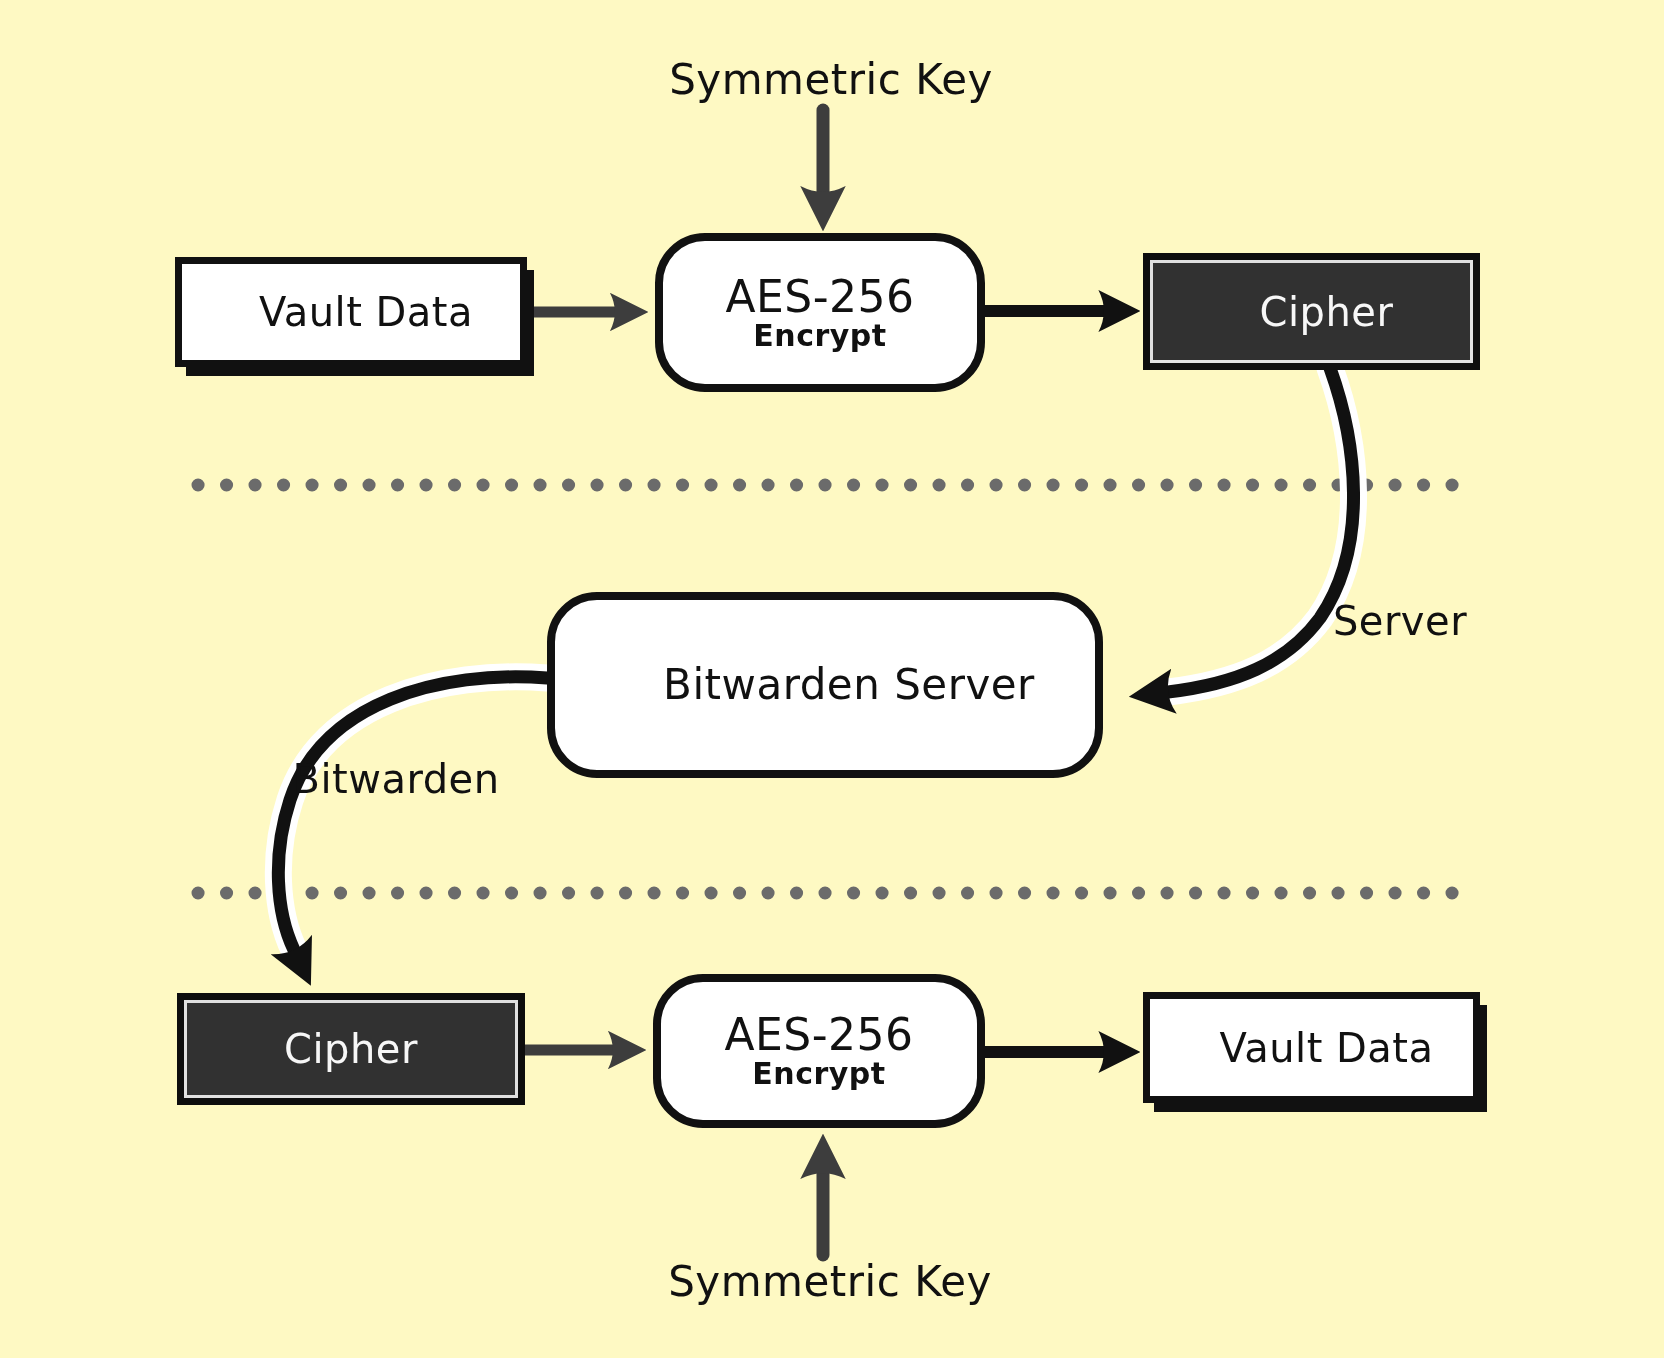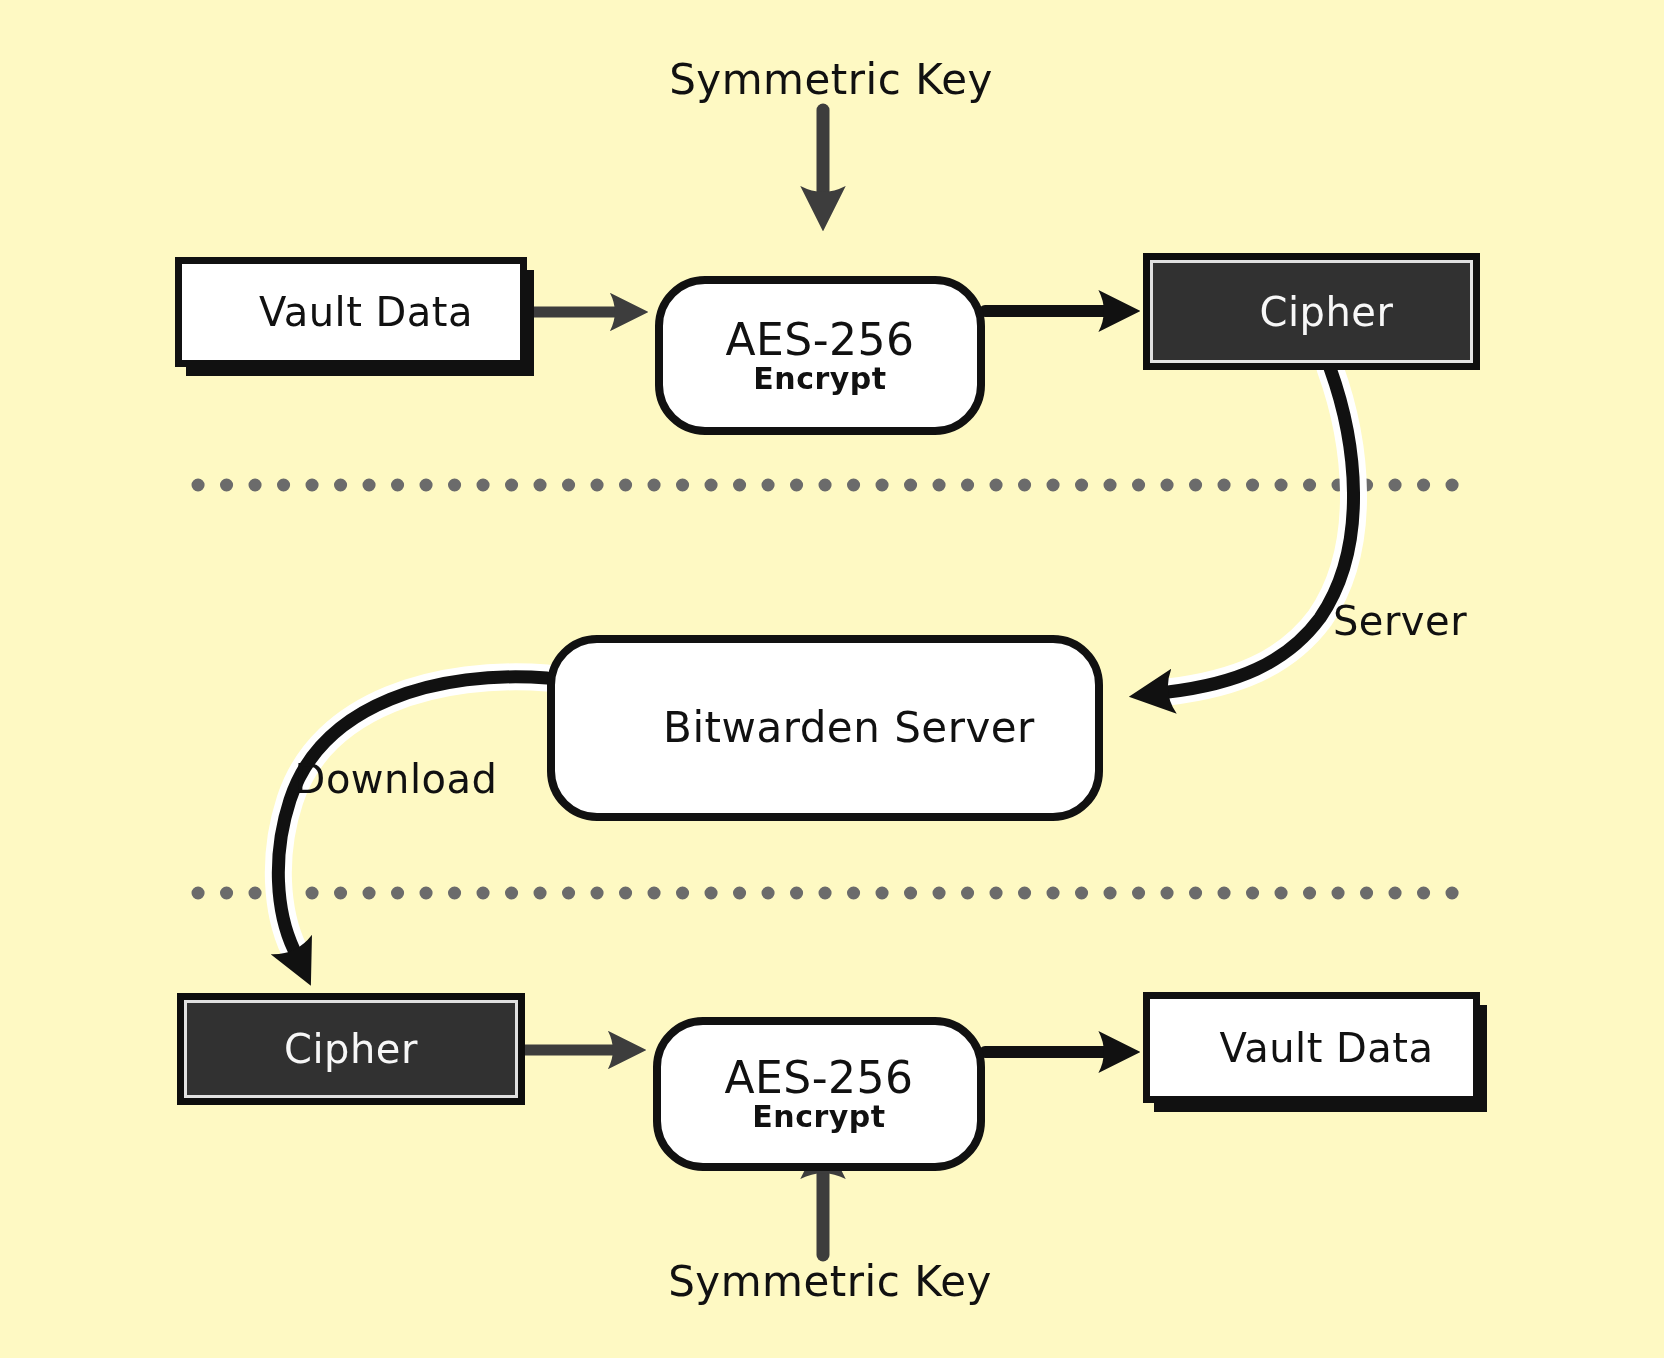--- a/index.html
+++ b/index.html
@@ -28,21 +28,20 @@
   .dark{
     background:#313131;
     color:#f7f7f7;
     border-color:#0d0d0d;
     box-shadow:inset 0 0 0 3px rgba(255,255,255,.85);
   }
   .rounded{
     border-width:8px;
     border-radius:50px;
     gap:2px;
-    margin-top:43px;
   }
   .aes-title{font-size:44px;line-height:1;}
   .aes-sub{font-size:30px;line-height:1;font-weight:bold;}
   .float-lbl{
     position:absolute;
     transform:translate(-50%,-50%);
     font-size:42px;
     white-space:nowrap;
     letter-spacing:.5px;
   }
@@ -82,21 +81,21 @@
 
     <path d="M985,1052 H1104" fill="none" stroke="#111" stroke-width="12" stroke-linecap="round" marker-end="url(#ah-black)"></path>
 
     <path d="M823,1255 V1173" fill="none" stroke="#3d3d3d" stroke-width="13" stroke-linecap="round" marker-end="url(#ah-gray)"></path>
   </svg>
 
   <div class="float-lbl" style="left:831px;top:79px;">Symmetric Key</div>
 
   <div class="float-lbl wire-lbl" style="left:1400px;top:621px;">Server</div>
 
-  <div class="float-lbl wire-lbl" style="left:396px;top:779px;">Download</div>
+  <div class="float-lbl wire-lbl" style="left:396px;top:779px;">Bitwarden</div>
 
   <div class="float-lbl" style="left:830px;top:1281px;">Symmetric Key</div>
 
   <div class="box shadowed" style="left:175px;top:257px;width:352px;height:110px;">
     <span class="lbl">Vault Data</span>
   </div>
 
   <div class="box rounded" style="left:655px;top:233px;width:330px;height:159px;">
     <span class="aes-title">AES-256</span>
     <span class="aes-sub">Encrypt</span>

